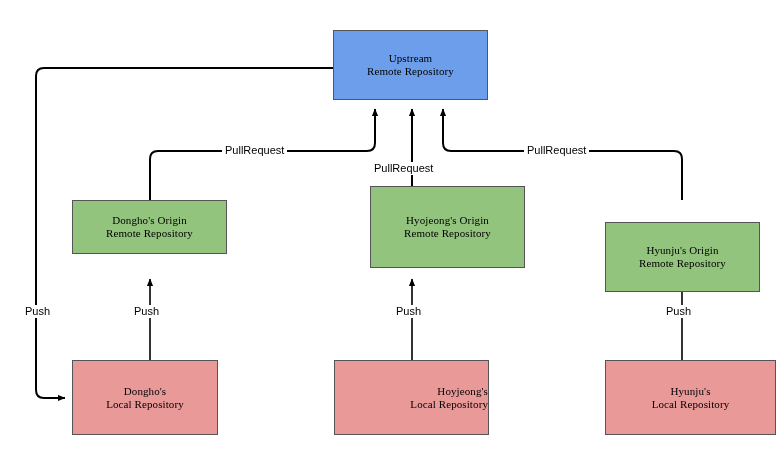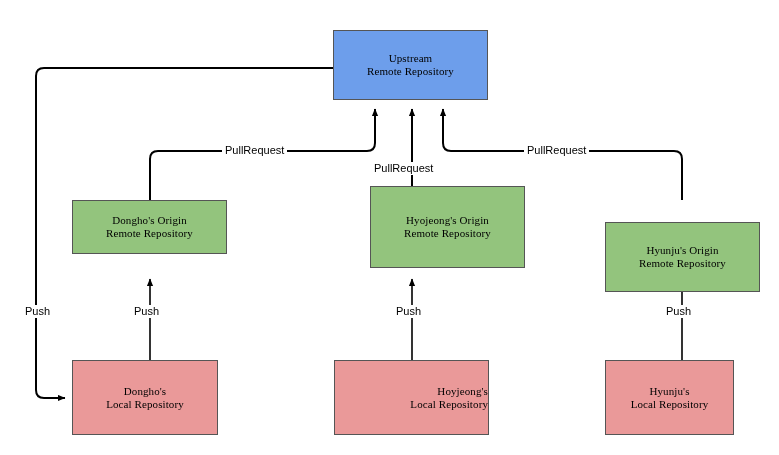--- a/index.html
+++ b/index.html
@@ -113,21 +113,21 @@
   <div class="node node-local" style="left:72px; top:360px; width:146px; height:75px;">
     <span class="line1">Dongho's</span>
     <span class="line2">Local Repository</span>
   </div>
 
   <div class="node node-local" style="left:334px; top:360px; width:155px; height:75px;align-items:flex-end;">
     <span class="line1">Hoyjeong's</span>
     <span class="line2">Local Repository</span>
   </div>
 
-  <div class="node node-local" style="left:605px; top:360px; width:129px; height:75px;">
+  <div class="node node-local" style="left:605px; top:360px; width:171px; height:75px;">
     <span class="line1">Hyunju's</span>
     <span class="line2">Local Repository</span>
   </div>
 
   <div class="edge-label" style="left:22px; top:305px;">Push</div>
 
   <div class="edge-label" style="left:222px; top:144px;">PullRequest</div>
 
   <div class="edge-label" style="left:371px; top:162px;">PullRequest</div>
 

